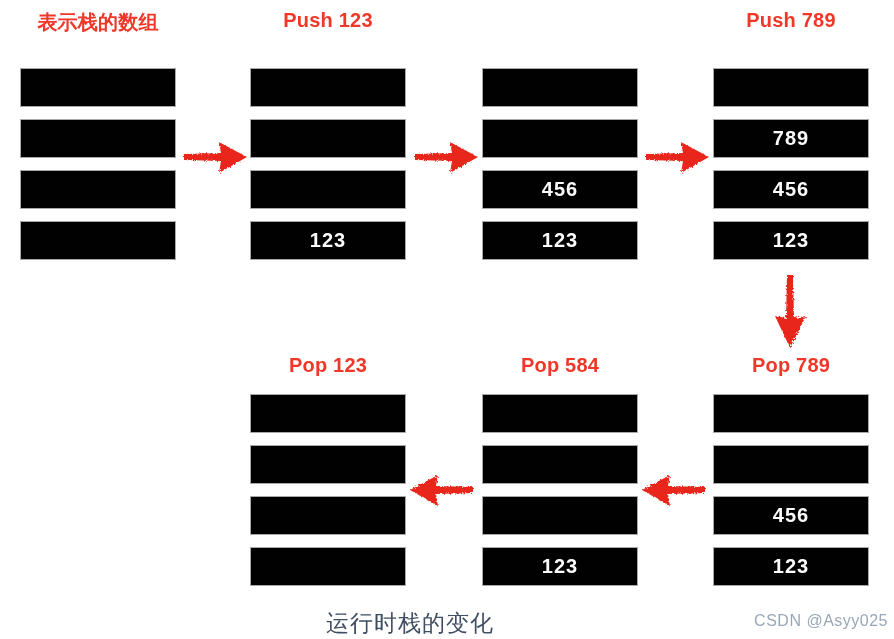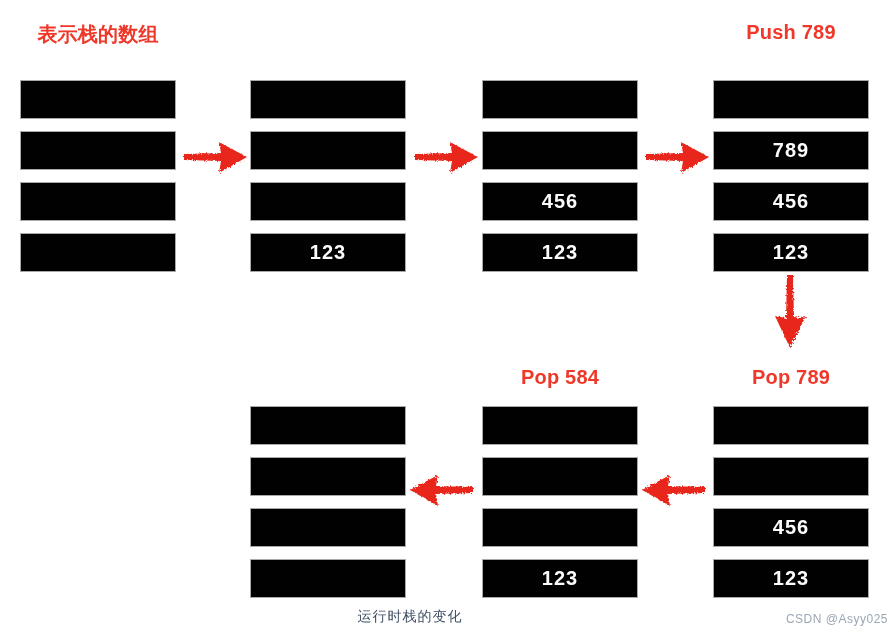--- a/index.html
+++ b/index.html
@@ -1,21 +1,21 @@
 <!DOCTYPE html>
 <html><head>
 <meta charset="utf-8">
 <style>
   html,body{margin:0;padding:0;}
   body{
     width:894px;height:639px;position:relative;overflow:hidden;
     background:#ffffff;
     font-family:"Liberation Sans","DejaVu Sans",sans-serif;
   }
-  .stack-col{position:absolute;top:12px;width:156px;height:547px;}
+  .stack-col{position:absolute;top:0;width:156px;height:547px;}
   .col-a{left:20px}.col-b{left:250px}.col-c{left:482px}.col-d{left:713px}
   .col-title{
     position:absolute;left:-30px;right:-30px;text-align:center;
     font-size:20px;font-weight:bold;color:#ef3829;letter-spacing:0.2px;
   }
   .row-top .col-title{top:9px}
   .row-bottom .col-title{top:354px}
   .cells{position:absolute;left:0;width:156px;}
   .row-top .cells{top:68px}
   .row-bottom .cells{top:394px}
@@ -23,25 +23,25 @@
     width:156px;height:39px;margin-bottom:12px;box-sizing:border-box;
     background:#010101;border:1px solid #a9a9a9;
     display:flex;align-items:center;justify-content:center;
     color:#fbfbfb;font-size:20px;font-weight:bold;letter-spacing:1px;
   }
   .arrow{position:absolute;}
   .arrow svg{display:block;}
   .arw{fill:#e8281a;}
   .caption{
     position:absolute;left:300px;top:608px;width:220px;text-align:center;
-    font-size:14px;color:#3f4e63;letter-spacing:1px;
+    font-size:23px;color:#3f4e63;letter-spacing:1px;
   }
   .watermark{
     position:absolute;right:6px;top:612px;
-    font-size:12px;color:#9aa7b4;letter-spacing:0.5px;
+    font-size:16px;color:#9aa7b4;letter-spacing:0.5px;
   }
 </style>
 </head>
 <body>
 
 <svg width="0" height="0" style="position:absolute" aria-hidden="true">
   <defs>
     <filter id="crayon" x="-25%" y="-25%" width="150%" height="150%">
       <feTurbulence type="fractalNoise" baseFrequency="0.55" numOctaves="2" seed="7" result="n"></feTurbulence>
       <feDisplacementMap in="SourceGraphic" in2="n" scale="4"></feDisplacementMap>
@@ -53,20 +53,21 @@
   <div class="col-title">表示栈的数组</div>
   <div class="cells">
     <div class="cell"></div>
     <div class="cell"></div>
     <div class="cell"></div>
     <div class="cell"></div>
   </div>
 </div>
 
 <div class="stack-col row-top col-b">
+  <div class="col-title">Push 123</div>
   <div class="cells">
     <div class="cell"></div>
     <div class="cell"></div>
     <div class="cell"></div>
     <div class="cell">123</div>
   </div>
 </div>
 
 <div class="stack-col row-top col-c">
   <div class="cells">
@@ -81,20 +82,21 @@
   <div class="col-title">Push 789</div>
   <div class="cells">
     <div class="cell"></div>
     <div class="cell">789</div>
     <div class="cell">456</div>
     <div class="cell">123</div>
   </div>
 </div>
 
 <div class="stack-col row-bottom col-b">
+  <div class="col-title">Pop 123</div>
   <div class="cells">
     <div class="cell"></div>
     <div class="cell"></div>
     <div class="cell"></div>
     <div class="cell"></div>
   </div>
 </div>
 
 <div class="stack-col row-bottom col-c">
   <div class="col-title">Pop 584</div>

